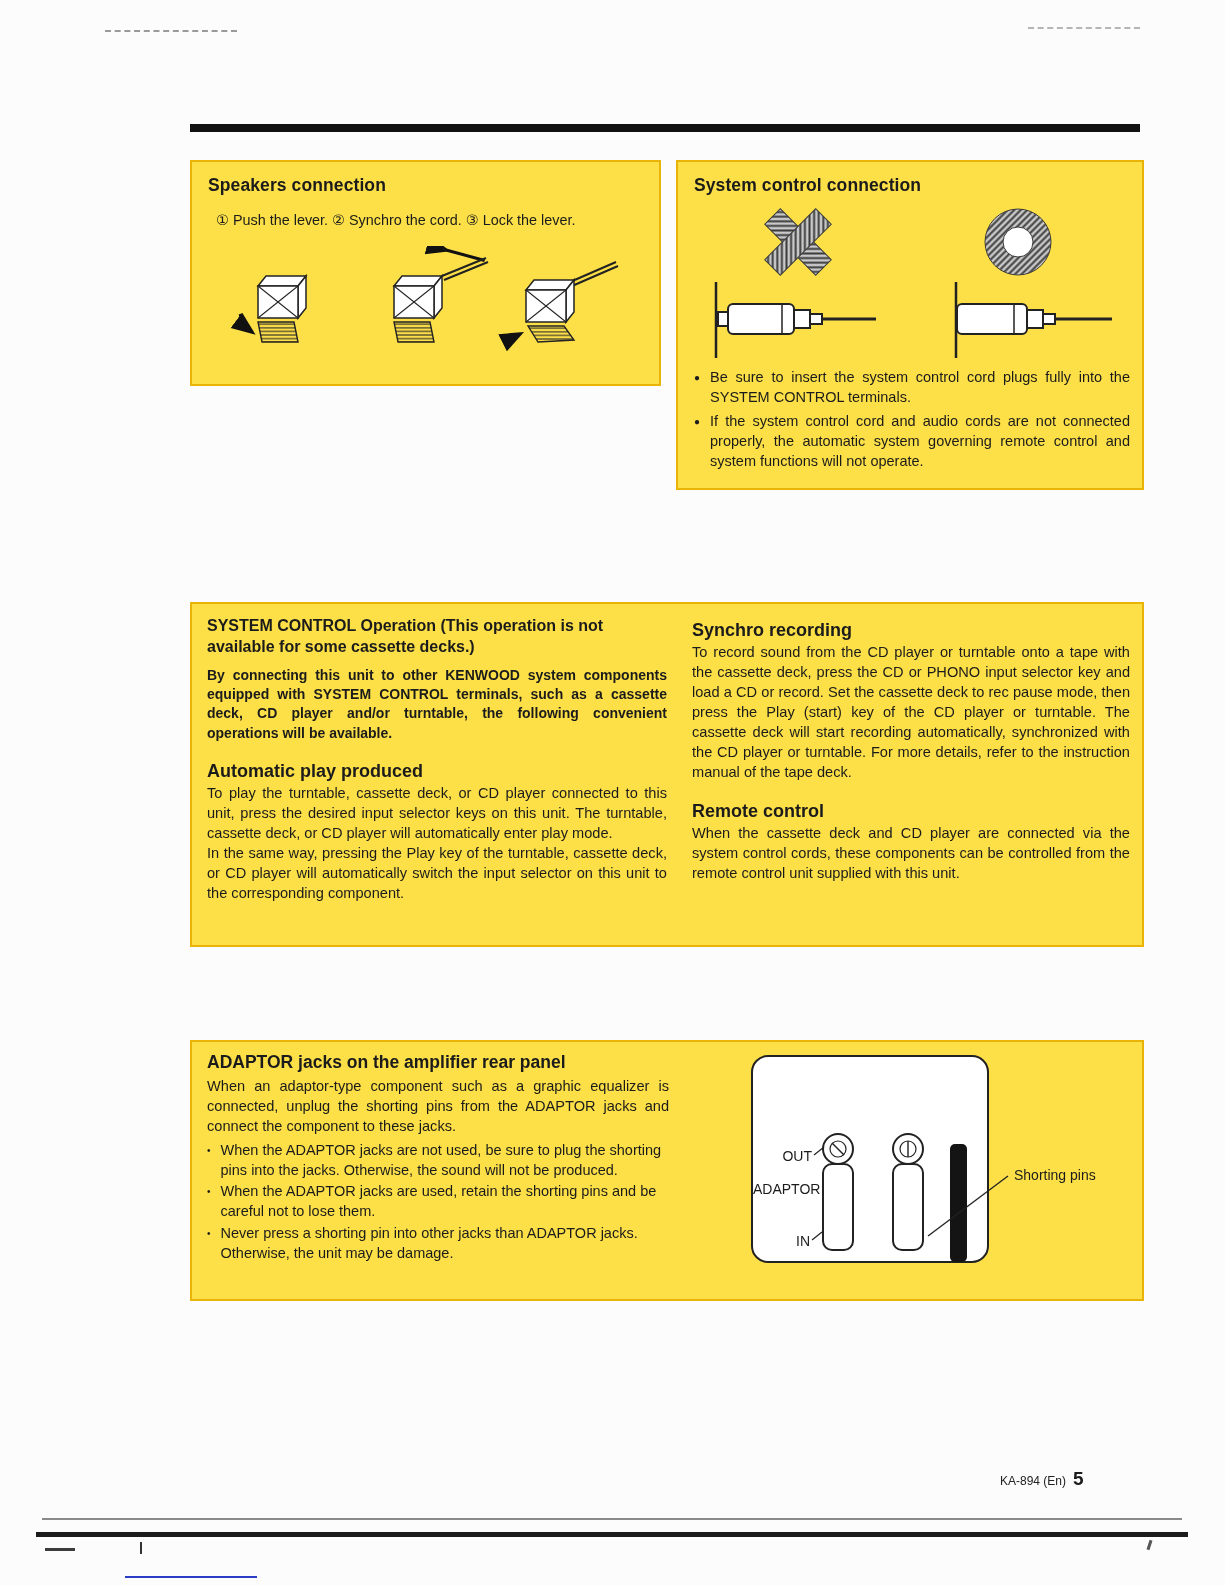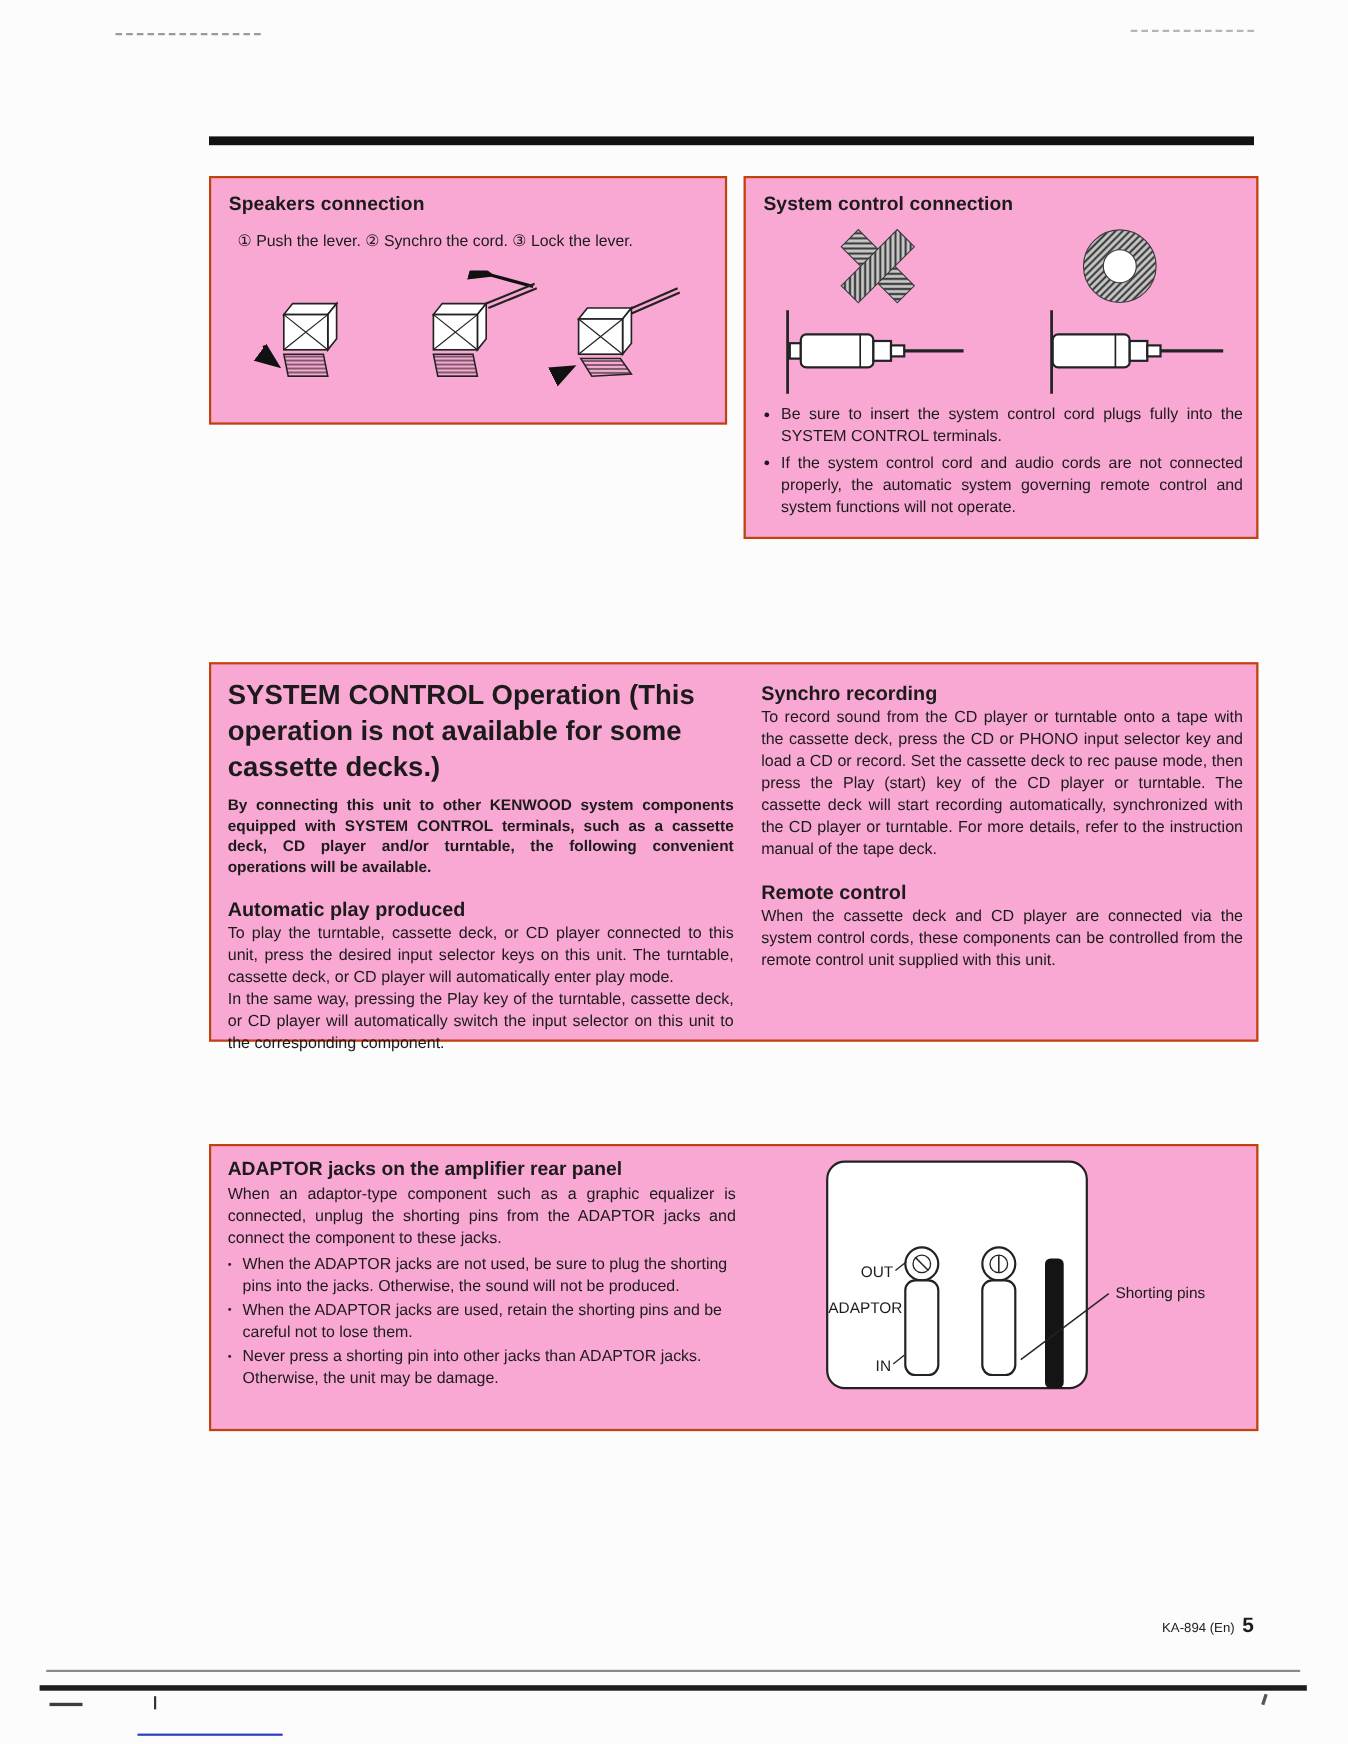--- a/index.html
+++ b/index.html
@@ -8,51 +8,51 @@
     background:#fcfcfc;color:#1b1b1b;
     font-family:"Liberation Sans","DejaVu Sans",sans-serif;
   }
   .abs{position:absolute}
   
   .dash-tl{left:105px;top:30px;width:132px;border-top:2px dashed #9a9a9a}
   .dash-tr{left:1028px;top:27px;width:112px;border-top:2px dashed #b5b5b5}
   
   .rule-top{left:190px;top:124px;width:950px;height:8px;background:#121212}
   
-  .box{position:absolute;border:2px solid #c2410c;background:#f9a8d4}
+  .box{position:absolute;border:2px solid #eab308;background:#fde047}
   #box-speakers{left:190px;top:160px;width:467px;height:222px}
   #box-syscon{left:676px;top:160px;width:464px;height:326px}
   #box-operation{left:190px;top:602px;width:950px;height:341px}
   #box-adaptor{left:190px;top:1040px;width:950px;height:257px}
   .box-title{font-size:17.5px;font-weight:700;margin:13px 16px 0;letter-spacing:.1px}
   
   #box-speakers .steps{margin:16px 16px 0 24px;font-size:14.4px}
   #box-speakers svg{position:absolute;left:28px;top:84px}
   
   #box-syscon svg.plugs{position:absolute;left:10px;top:38px}
   .bullets{position:absolute;left:16px;top:206px;width:436px}
   .bullet-row{display:flex;gap:10px;margin-bottom:5px;font-size:14.5px;line-height:1.36;text-align:justify}
   .bullet-dot{flex:0 0 auto;font-size:10px;line-height:20px}
   
   #box-operation .col-left{position:absolute;left:15px;top:12px;width:460px}
   #box-operation .col-right{position:absolute;left:500px;top:16px;width:438px}
-  .op-title{font-size:25px;font-weight:700;line-height:1.3;margin:0 0 8px}
+  .op-title{font-size:16px;font-weight:700;line-height:1.3;margin:0 0 8px}
   .bold-intro{font-size:14px;font-weight:700;line-height:1.38;text-align:justify;margin:0}
   .sub-head{font-size:18px;font-weight:700;margin:18px 0 2px}
   .sub-head.first{margin-top:0}
   .body-text{font-size:14.6px;line-height:1.37;text-align:justify;white-space:pre-line;margin:0}
   
   #box-adaptor .text-col{position:absolute;left:15px;top:10px;width:462px}
   #box-adaptor .box-title2{font-size:17.5px;font-weight:700;margin:0 0 4px}
   #box-adaptor .body-text{margin-bottom:4px}
   #box-adaptor .bullet-row{margin-bottom:2px;text-align:left}
   #box-adaptor svg{position:absolute;left:558px;top:12px}
   svg text{font-family:"Liberation Sans",sans-serif;font-size:14px;fill:#1b1b1b}
   
-  .footer{left:1000px;top:1468px;width:140px;text-align:right;white-space:nowrap}
+  .footer{left:1000px;top:1468px;width:140px;white-space:nowrap}
   .footer-model{font-size:12px;color:#222}
   .footer-page{font-size:19px;font-weight:700;margin-left:7px}
   
   .rule-thin-bottom{left:42px;top:1518px;width:1140px;height:2px;background:#8a8a8a}
   .rule-thick-bottom{left:36px;top:1532px;width:1152px;height:5px;background:#1c1c1c}
   .mark-dash{left:45px;top:1548px;width:30px;height:3px;background:#3c3c3c}
   .mark-tick{left:140px;top:1542px;width:2px;height:12px;background:#333}
   .mark-right{left:1148px;top:1540px;width:3px;height:10px;background:#555;transform:rotate(18deg)}
   .blue-line{left:125px;top:1576px;width:132px;height:2px;background:#2b3cc4}
 </style>

